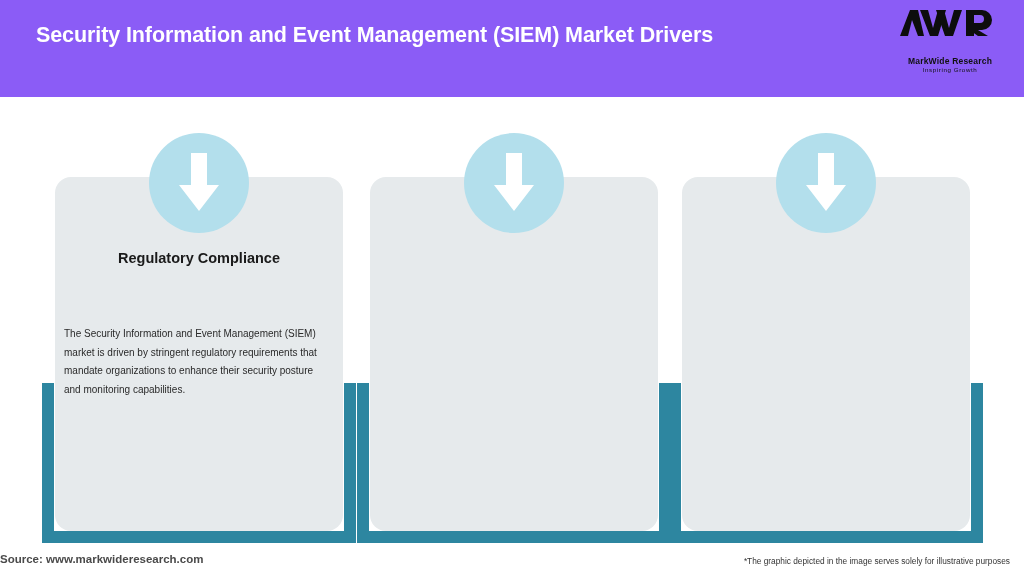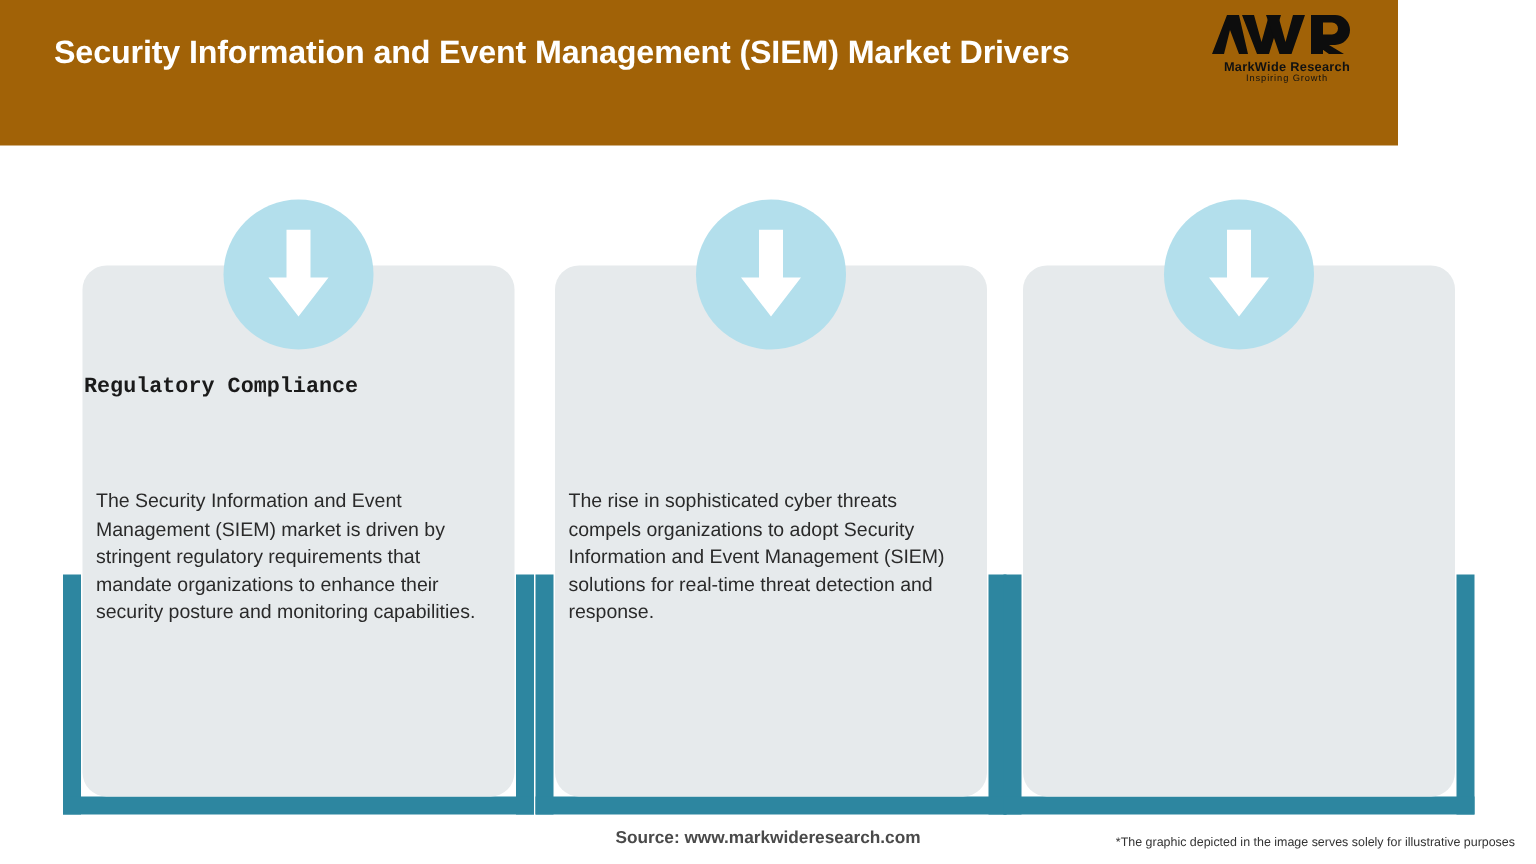--- a/index.html
+++ b/index.html
@@ -13,23 +13,23 @@
     font-family: "Liberation Sans", sans-serif;
     overflow: hidden;
     position: relative;
   }
 
   
   .header {
     position: absolute;
     left: 0;
     top: 0;
-    width: 932px;
+    width: 1024px;
     height: 97px;
-    background: #a16207;
+    background: #8b5cf6;
     box-sizing: border-box;
   }
   .header-title {
     position: absolute;
     left: 36px;
     top: 23px;
     font-size: 21.5px;
     font-weight: bold;
     color: #ffffff;
     letter-spacing: -0.1px;
@@ -49,21 +49,21 @@
     width: 104px;
     height: 30px;
     display: block;
   }
   .logo-name {
     font-size: 8.5px;
     font-weight: bold;
     color: #111111;
     letter-spacing: 0.2px;
     line-height: 10px;
-    margin-top: 1px;
+    margin-top: 18px;
   }
   .logo-tagline {
     font-size: 6.2px;
     color: #111111;
     letter-spacing: 0.6px;
     line-height: 8px;
   }
 
   
   .cards {
@@ -137,44 +137,43 @@
     top: 20px;
     width: 44px;
     height: 60px;
   }
 
   .card-title {
     position: absolute;
     left: 14px;
     top: 153px;
     width: 286px;
+    text-align: center;
     font-size: 14.5px;
     font-weight: bold;
     color: #1a1a1a;
     z-index: 4;
-    font-family: Liberation Mono, monospace;
   }
   .card-body {
     position: absolute;
     left: 22px;
     top: 228px;
     width: 268px;
-    font-size: 13px;
+    font-size: 10px;
     line-height: 18.5px;
     color: #2a2a2a;
     z-index: 4;
   }
 
   
   .source {
     position: absolute;
     left: 0;
     top: 553px;
     width: 1024px;
-    text-align: center;
     font-size: 11.5px;
     font-weight: bold;
     color: #4a4a4a;
   }
   .disclaimer {
     position: absolute;
     right: 14px;
     top: 556px;
     font-size: 8.3px;
     color: #333333;
@@ -227,21 +226,20 @@
       <div class="frame-left"></div>
       <div class="frame-right"></div>
       <div class="frame-bottom"></div>
     </div>
     <div class="panel"></div>
     <div class="badge">
       <svg viewBox="0 0 44 60">
           <polygon points="14,0 30,0 30,32 42,32 22,58 2,32 14,32" fill="#ffffff"></polygon>
         </svg>
     </div>
-    <div class="card-body">The rise in sophisticated cyber threats compels organizations to adopt Security Information and Event Management (SIEM) solutions for real-time threat detection and response.</div>
   </div>
 
   <div class="card-block c3">
     <div class="frame">
       <div class="frame-left"></div>
       <div class="frame-right"></div>
       <div class="frame-bottom"></div>
     </div>
     <div class="panel"></div>
     <div class="badge">

